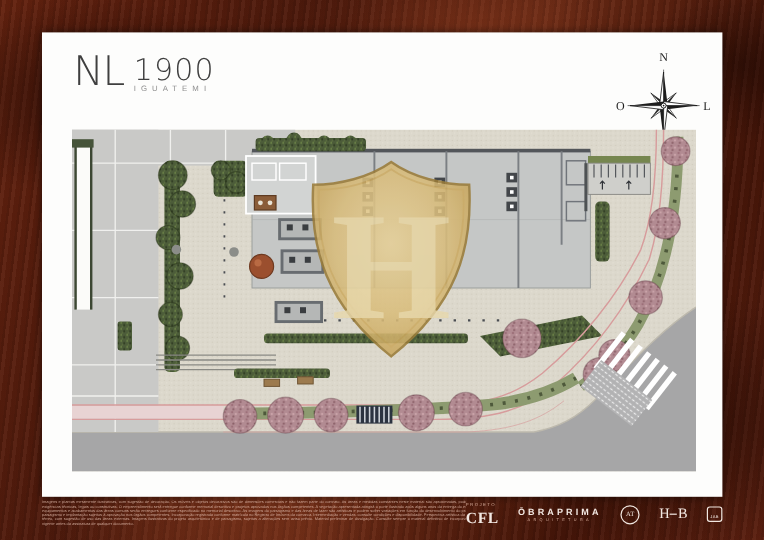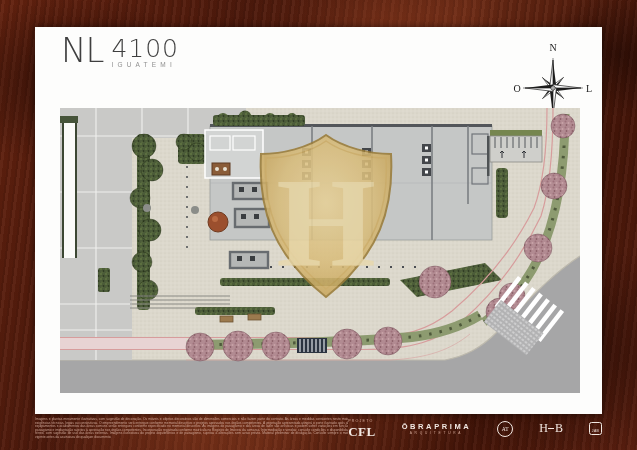--- a/index.html
+++ b/index.html
@@ -11,56 +11,56 @@
       radial-gradient(ellipse 220px 130px at 12% 18%, rgba(25,7,3,.55), transparent 65%),
       radial-gradient(ellipse 260px 170px at 88% 78%, rgba(22,6,2,.5), transparent 65%),
       radial-gradient(ellipse 180px 110px at 62% 6%, rgba(146,62,32,.38), transparent 60%),
       radial-gradient(ellipse 240px 150px at 30% 95%, rgba(150,66,34,.32), transparent 60%),
       radial-gradient(ellipse 120px 90px at 97% 12%, rgba(20,5,2,.5), transparent 70%),
       repeating-linear-gradient(97deg, rgba(0,0,0,.12) 0 2px, rgba(255,255,255,.03) 2px 5px, rgba(0,0,0,.06) 5px 9px),
       linear-gradient(115deg,#64220f 0%,#4e1a0c 30%,#6b2a15 55%,#451508 80%,#5d2010 100%);
   }
   .page{position:absolute;left:35px;top:27px;width:567px;height:387px;background:#fdfdfc;box-shadow:0 0 7px rgba(0,0,0,.5);}
   
-  .logo{position:absolute;left:26px;top:10px;display:flex;align-items:flex-start;color:#3f3f3f;}
+  .logo{position:absolute;left:26px;top:20px;display:flex;align-items:flex-start;color:#3f3f3f;}
   .logo .nl{font-family:"DejaVu Sans","Liberation Sans",sans-serif;font-weight:200;font-size:34px;line-height:.82;letter-spacing:-1px;}
   .logo .col{margin-left:8px;display:flex;flex-direction:column;}
   .logo .num{font-family:"DejaVu Sans","Liberation Sans",sans-serif;font-weight:200;font-size:25px;line-height:.92;letter-spacing:1px;}
   .logo .sub{font-size:6.5px;letter-spacing:4.2px;color:#8f8f8f;margin-top:1px;}
   
   .compass{position:absolute;left:476px;top:12px;width:84px;height:96px;}
   
   .plan{position:absolute;left:25px;top:81px;width:520px;height:285px;}
   .plan svg{display:block;}
   
   .footer{position:absolute;left:35px;top:417px;width:567px;height:30px;display:flex;align-items:flex-start;}
   .disclaimer{width:392px;height:30px;overflow:hidden;position:relative;}
   .disc-scale{width:716px;transform:scale(.547);transform-origin:0 0;font-size:6px;line-height:1.1;color:#d9b3a4;opacity:.9;text-align:justify;}
-  .credits{margin-left:auto;display:flex;align-items:center;gap:26px;color:#f2e8e2;padding-top:3px;}
+  .credits{margin-left:auto;display:flex;align-items:center;gap:16px;color:#f2e8e2;padding-top:3px;}
   .c-cfl{display:flex;flex-direction:column;line-height:1;}
   .c-cfl .lbl{font-size:3.6px;letter-spacing:1.2px;color:#d8ad9c;margin-bottom:1px;}
   .c-cfl .mark{font-family:"Liberation Serif","DejaVu Serif",serif;font-weight:bold;font-size:13px;letter-spacing:.5px;}
   .c-obra{display:flex;flex-direction:column;align-items:center;line-height:1;text-align:center;}
   .c-obra .mark{font-size:7.5px;font-weight:600;letter-spacing:2.6px;}
   .c-obra .lbl{font-size:3.2px;letter-spacing:2.8px;color:#d8ad9c;margin-top:1.5px;}
   .c-at{width:14px;height:14px;border:1.1px solid #f2e8e2;border-radius:50%;display:flex;align-items:center;justify-content:center;font-family:"Liberation Serif","DejaVu Serif",serif;font-size:5.5px;letter-spacing:.3px;}
   .c-hb{display:flex;align-items:center;font-family:"Liberation Serif","DejaVu Serif",serif;font-size:12px;font-weight:400;}
   .c-hb .bar{width:6px;height:1.3px;background:#f2e8e2;margin:0 .5px;}
   .c-jab{width:13px;height:13px;border:1.1px solid #f2e8e2;border-radius:2.5px;display:flex;align-items:flex-end;justify-content:center;font-size:3.4px;letter-spacing:.4px;padding-bottom:1.5px;box-sizing:border-box;}
 </style>
 </head>
 <body>
 
 <div class="frame">
   <div class="page">
 
     <div class="logo">
       <div class="nl">NL</div>
       <div class="col">
-        <div class="num">4100</div>
+        <div class="num">1900</div>
         <div class="sub">IGUATEMI</div>
       </div>
     </div>
 
     <div class="compass">
       <svg width="84" height="96" viewBox="0 0 84 96">
         <line x1="12" y1="49" x2="72" y2="49" stroke="#3a3a3a" stroke-width="0.6"></line>
         <line x1="42" y1="19" x2="42" y2="79" stroke="#3a3a3a" stroke-width="0.6"></line>
 
         <g>

